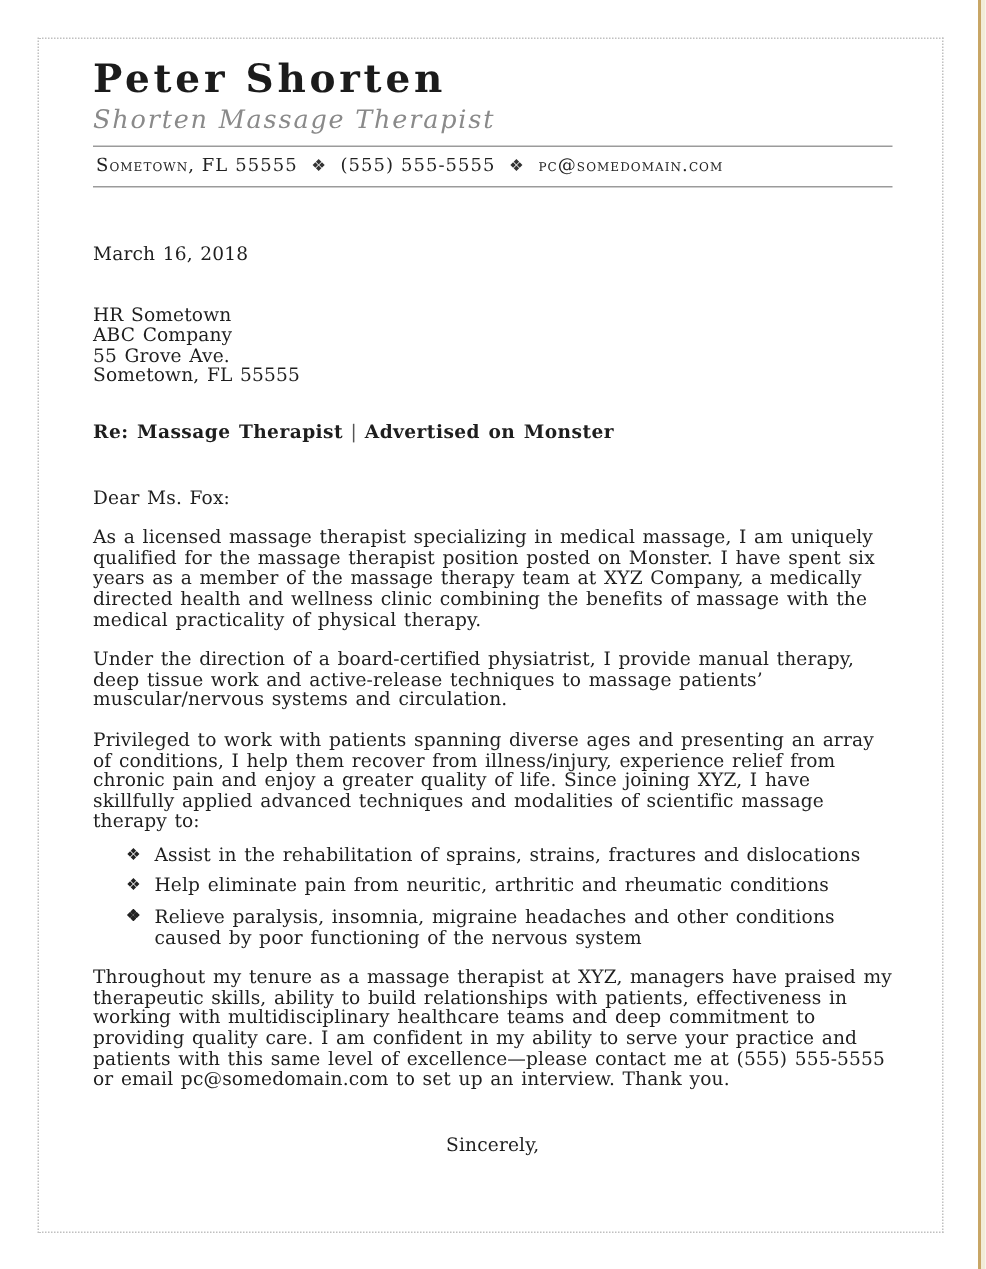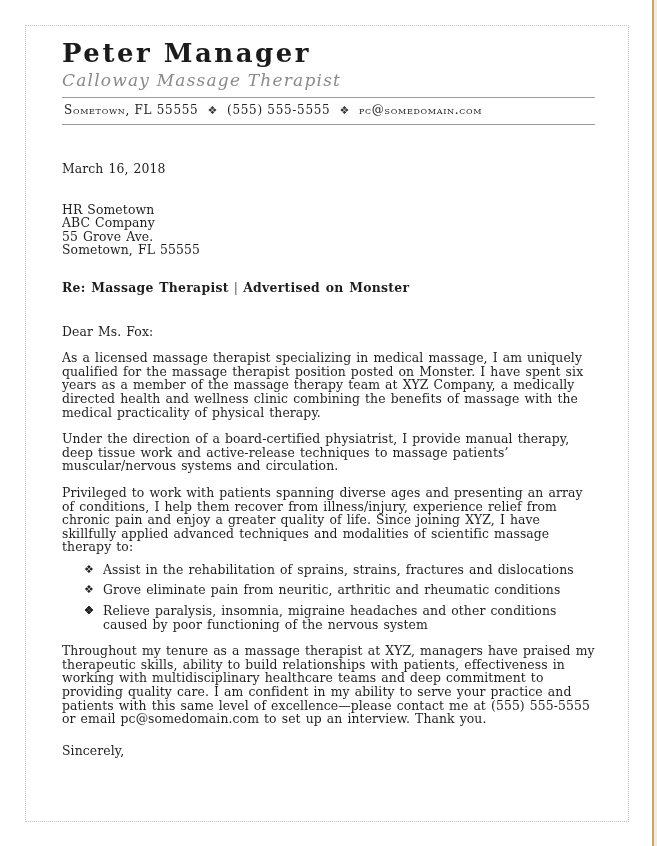--- a/index.html
+++ b/index.html
@@ -57,31 +57,31 @@
   .subject .pipe { font-weight:normal; color:#555555; padding:0 5px; }
   .salutation  { margin-top:30px; }
   .para        { margin-top:13px; }
   .qual-list   { list-style:none; margin-top:9px; }
   .qual-list li {
     position:relative; padding-left:41px; margin-bottom:7px;
   }
   .bullet-glyph {
     position:absolute; left:22px; top:0; font-size:11px; color:#222222;
   }
-  .signoff     { margin-top:18px; }
+  .signoff     { margin-top:30px;text-align:center; }
 </style>
 </head>
 <body>
 
 <div class="doc-frame">
   <div class="doc-inner">
 
     <header>
-      <div class="name">Peter Manager</div>
-      <div class="subtitle">Calloway Massage Therapist</div>
+      <div class="name">Peter Shorten</div>
+      <div class="subtitle">Shorten Massage Therapist</div>
       <div class="rule"></div>
       <div class="contact">
         <span>Sometown,  FL 55555</span><span class="sep">❖</span><span>(555) 555-5555</span><span class="sep">❖</span><span>pc@somedomain.com</span>
       </div>
       <div class="rule" style="margin-top:0;"></div>
     </header>
 
     <main class="letter">
       <p class="date-line">March 16, 2018</p>
 
@@ -102,21 +102,21 @@
       <p class="para">Under the direction of a board-certified physiatrist, I provide manual therapy, deep tissue work and active-release techniques to massage patients’ muscular/nervous systems and circulation.</p>
       <p class="para">Privileged to work with patients spanning diverse ages and presenting an array of conditions, I help them recover from illness/injury, experience relief from chronic pain and enjoy a greater quality of life. Since joining XYZ, I have skillfully applied advanced techniques and modalities of scientific massage therapy to:</p>
 
       <ul class="qual-list">
         <li>
           <span class="bullet-glyph">❖</span>
           <span>Assist in the rehabilitation of sprains, strains, fractures and dislocations</span>
         </li>
         <li>
           <span class="bullet-glyph">❖</span>
-          <span>Grove eliminate pain from neuritic, arthritic and rheumatic conditions</span>
+          <span>Help eliminate pain from neuritic, arthritic and rheumatic conditions</span>
         </li>
         <li>
           <span class="bullet-glyph">❖</span>
         </li>
         <li>
           <span class="bullet-glyph">❖</span>
         </li>
         <li>
           <span class="bullet-glyph">❖</span>
         </li>

